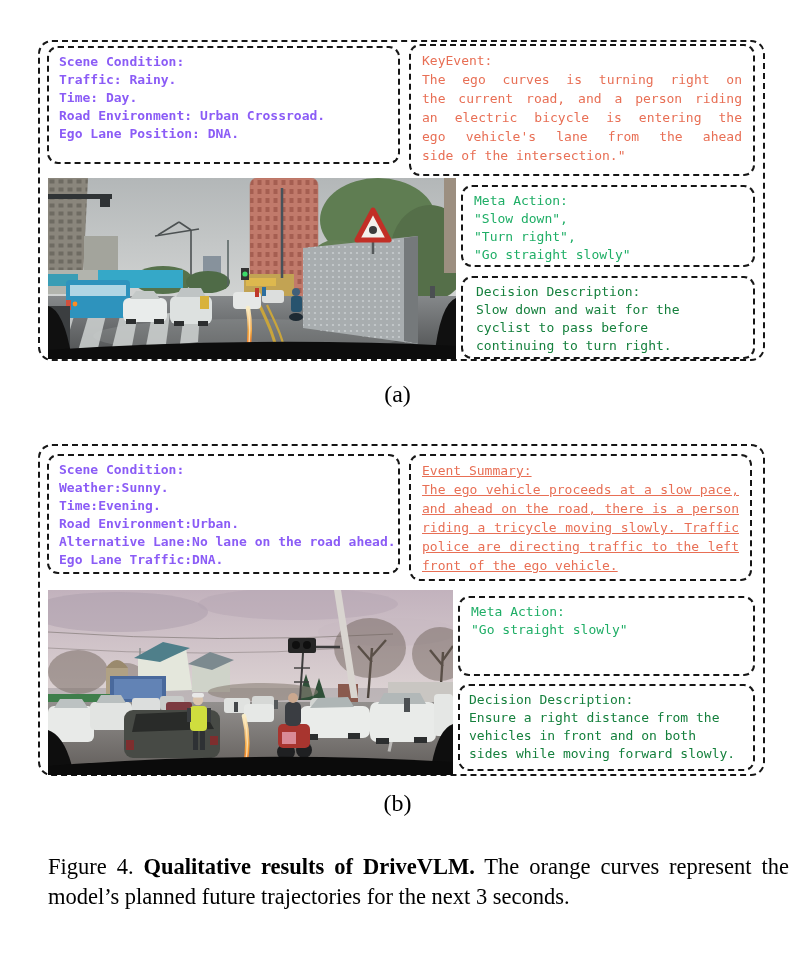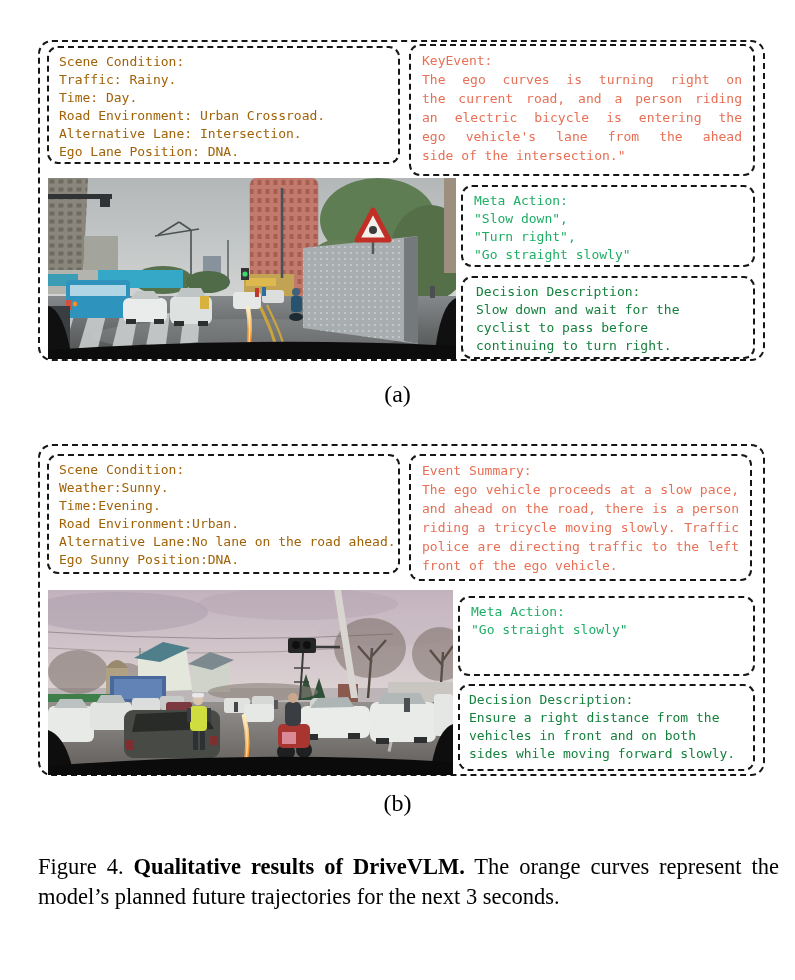--- a/index.html
+++ b/index.html
@@ -7,47 +7,46 @@
         font-family:"DejaVu Sans Mono",monospace;}
   .obox{position:absolute;border:2.2px dashed #161616;border-radius:14px;box-sizing:border-box;}
   .ibox{position:absolute;border:2px dashed #161616;border-radius:11px;box-sizing:border-box;
         font-size:13px;padding:5px 11px;overflow:hidden;background:#fff;}
   .ibox.scene{padding:5px 6px 5px 10px;}
   .lh18 .box-title,.lh18 .tline{line-height:18px;}
   .lh19 .box-title,.lh19 .tline{line-height:19px;}
   .tline{white-space:nowrap;}
   .justify .tline{text-align:justify;text-align-last:justify;white-space:normal;}
   .justify .tline.last{text-align-last:left;}
-  .c-cyan{color:#a16207;}
+  .c-cyan{color:#8b5cf6;font-weight:bold;}
   .c-orange{color:#E86F55;}
   .c-green{color:#1FAE66;}
   .c-dark{color:#15803d;}
   .photo{position:absolute;overflow:hidden;background:#9a9a9a;}
   .photo svg{display:block;width:100%;height:100%;}
   .sublabel{position:absolute;left:0;width:100%;text-align:center;
             font-family:"Liberation Serif",serif;font-size:24px;color:#000;}
-  .caption{position:absolute;left:38px;top:852px;width:741px;
+  .caption{position:absolute;left:48px;top:852px;width:741px;
            font-family:"Liberation Serif",serif;font-size:22.5px;line-height:29.5px;
            text-align:justify;color:#000;}
   .caption b{font-weight:bold;}
 </style>
 </head>
 <body>
 
 <div id="page">
 
   <div class="obox" style="left:38px;top:40px;width:727px;height:321px;"></div>
 
   <div class="ibox scene lh18 c-cyan" style="left:47px;top:46px;width:353px;height:118px;">
     <div class="box-title">Scene Condition:</div>
     <div>
         <div class="tline">Traffic: Rainy.</div>
         <div class="tline">Time: Day.</div>
         <div class="tline">Road Environment: Urban Crossroad.</div>
-        <div class="tline">Alternative Lane: Intersection.</div>
         <div class="tline last">Ego Lane Position: DNA.</div>
       </div>
   </div>
 
   <div class="ibox lh19 c-orange justify" style="left:409px;top:44px;width:346px;height:132px;">
     <div class="box-title">KeyEvent:</div>
     <div>
         <div class="tline">The ego curves is turning right on</div>
         <div class="tline">the current road, and a person riding</div>
         <div class="tline">an electric bicycle is entering the</div>
@@ -203,25 +202,25 @@
 
   <div class="obox" style="left:38px;top:444px;width:727px;height:332px;"></div>
 
   <div class="ibox scene lh18 c-cyan" style="left:47px;top:454px;width:353px;height:120px;">
     <div class="box-title">Scene Condition:</div>
     <div>
         <div class="tline">Weather:Sunny.</div>
         <div class="tline">Time:Evening.</div>
         <div class="tline">Road Environment:Urban.</div>
         <div class="tline">Alternative Lane:No lane on the road ahead.</div>
-        <div class="tline last">Ego Sunny Position:DNA.</div>
-      </div>
-  </div>
-
-  <div class="ibox lh19 c-orange justify" style="left:409px;top:454px;width:343px;height:127px;">
+        <div class="tline last">Ego Lane Traffic:DNA.</div>
+      </div>
+  </div>
+
+  <div class="ibox lh19 c-orange justify" style="left:409px;top:454px;width:343px;height:127px;text-decoration:underline;">
     <div class="box-title">Event Summary:</div>
     <div>
         <div class="tline">The ego vehicle proceeds at a slow pace,</div>
         <div class="tline">and ahead on the road, there is a person</div>
         <div class="tline">riding a tricycle moving slowly. Traffic</div>
         <div class="tline">police are directing traffic to the left</div>
         <div class="tline last">front of the ego vehicle.</div>
       </div>
   </div>
 

